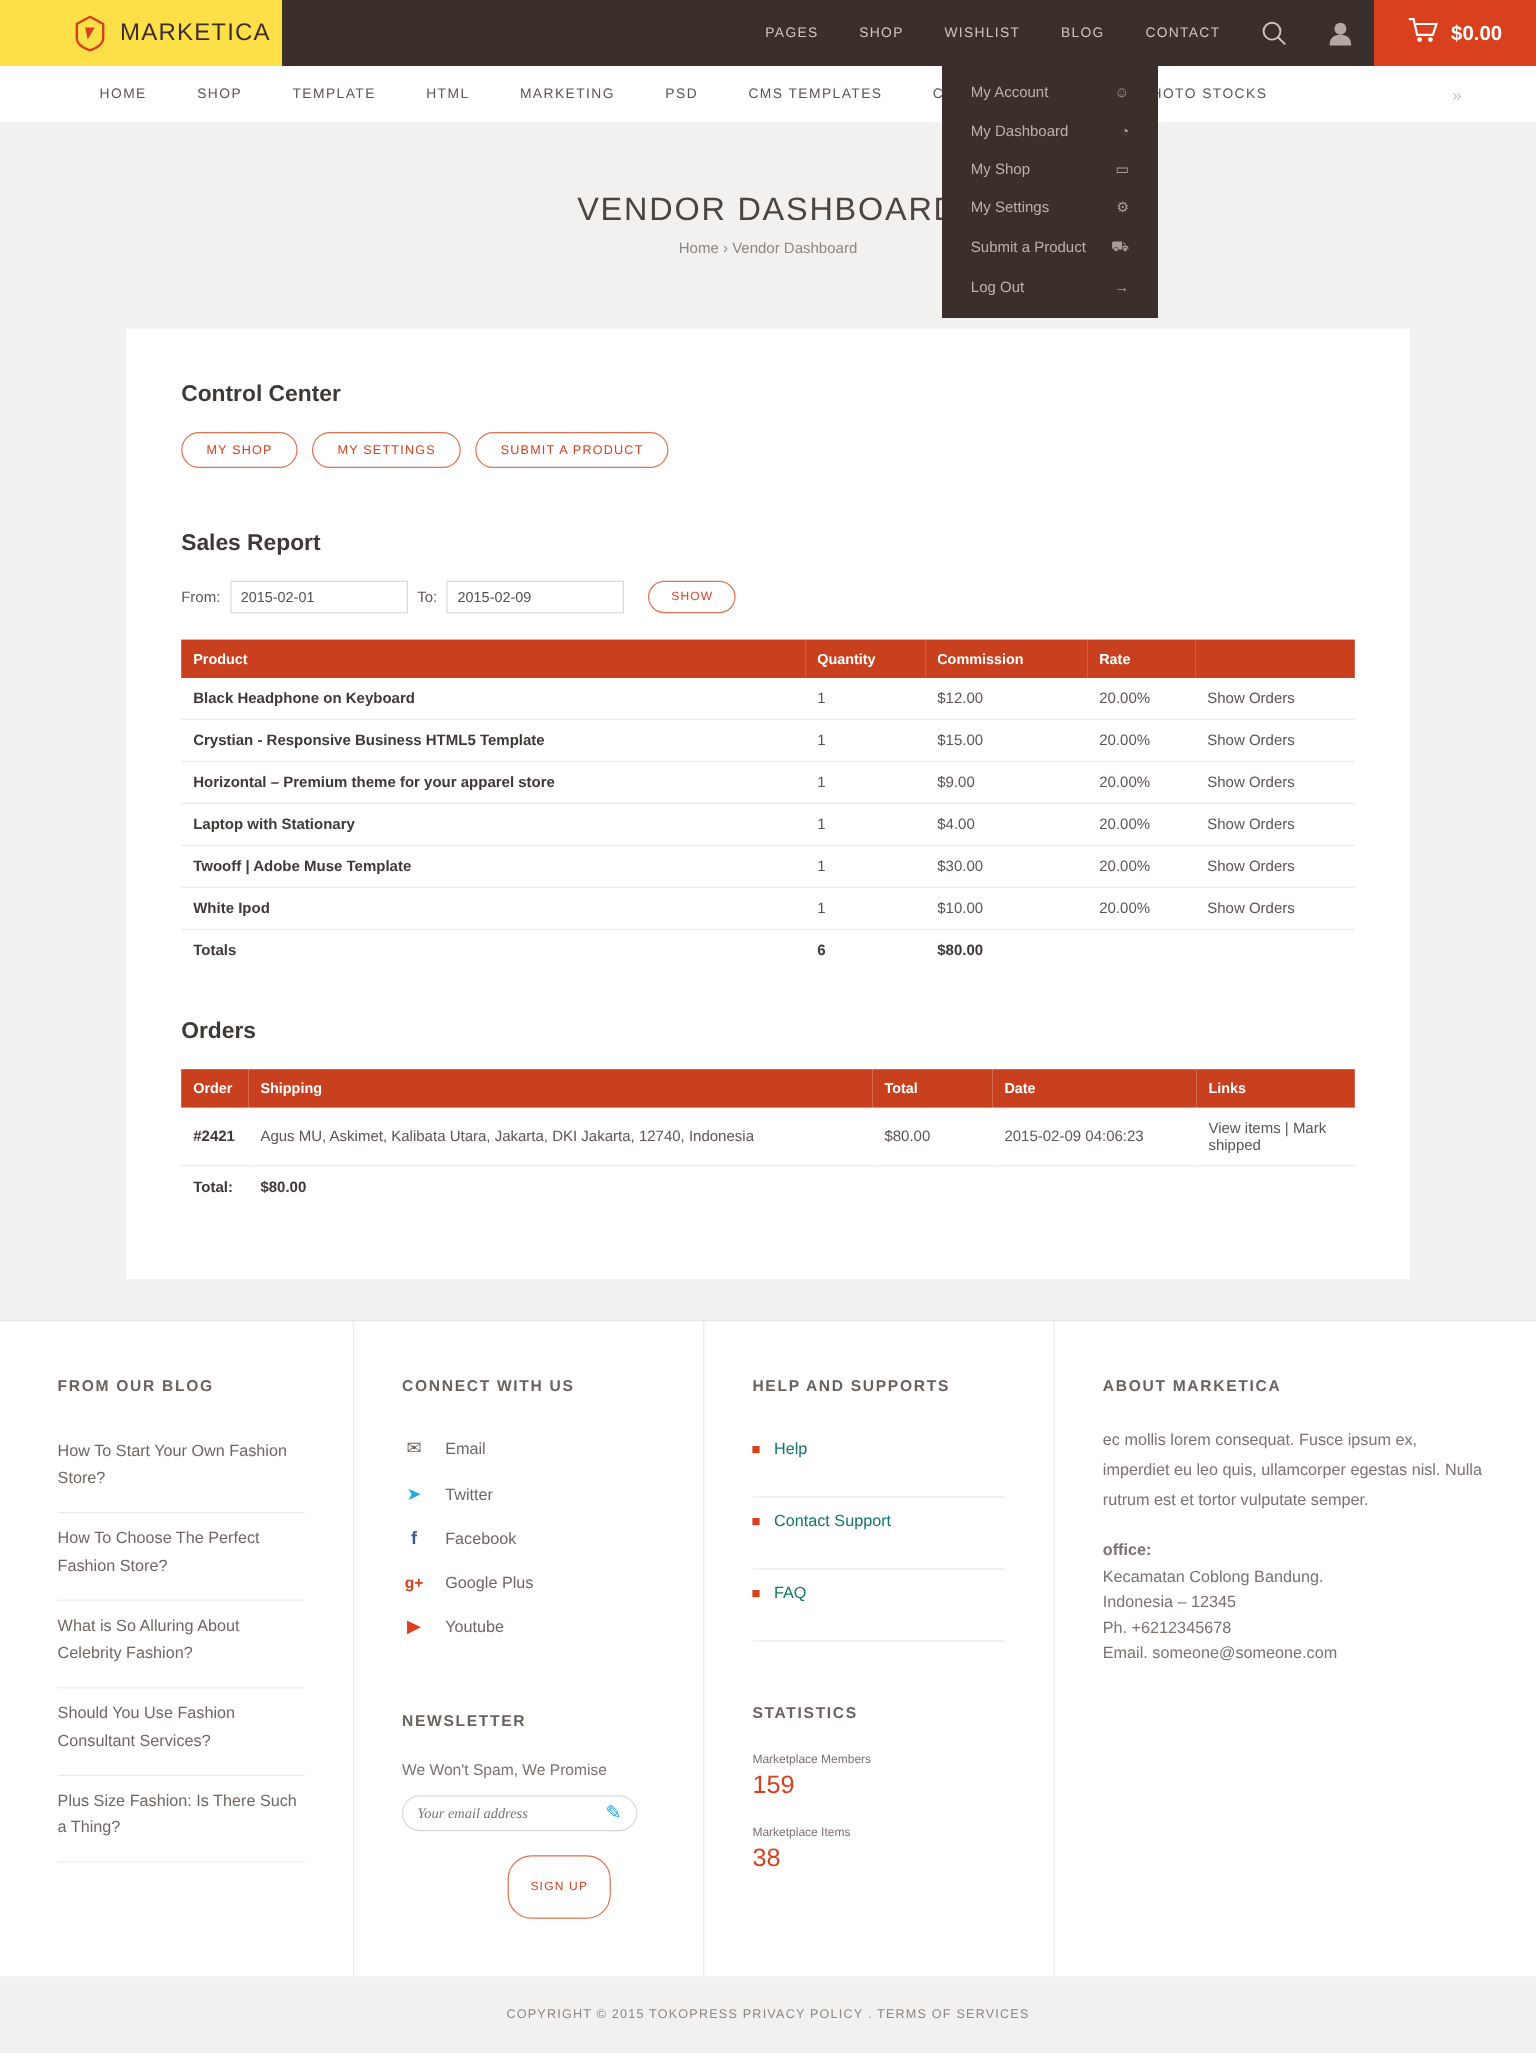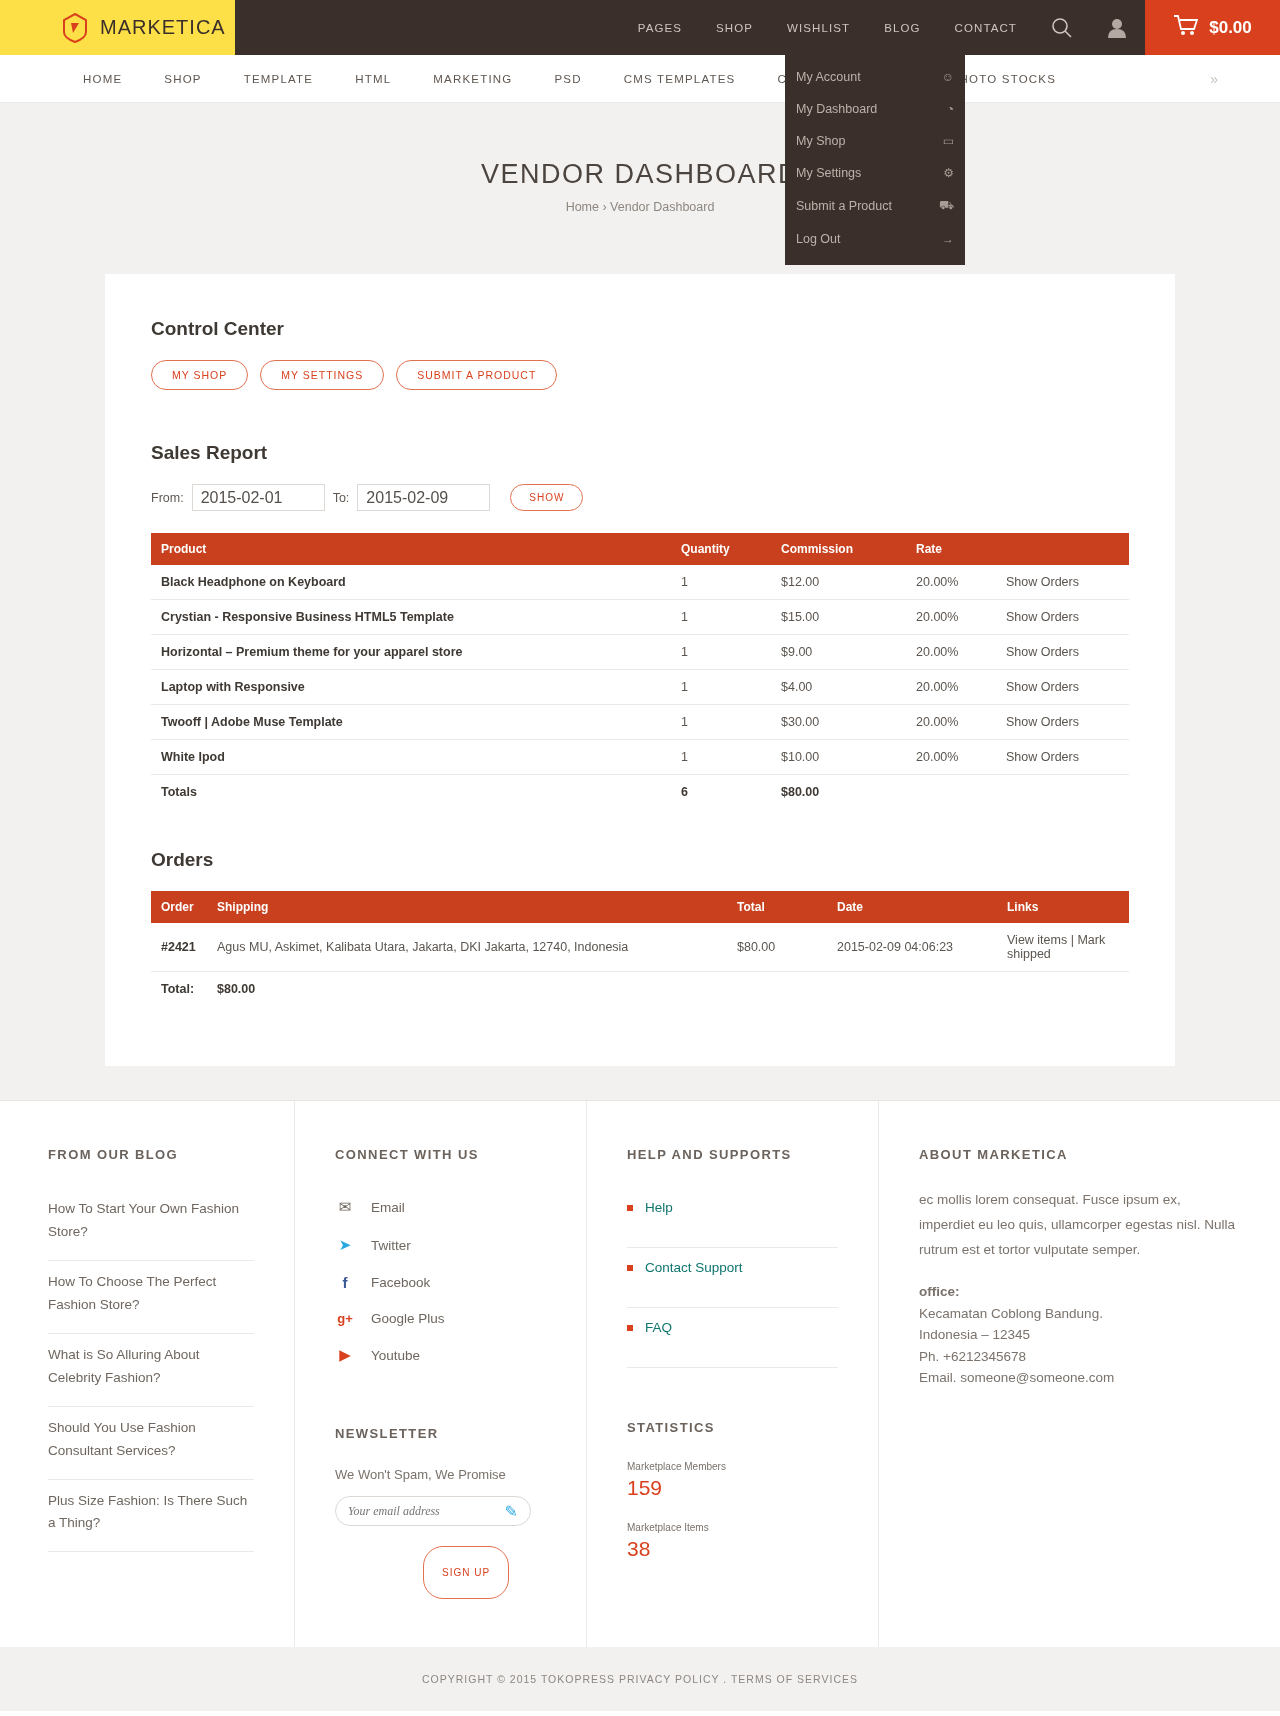--- a/index.html
+++ b/index.html
@@ -98,21 +98,21 @@
     left: 785px;
     width: 180px;
     background: #3a2f2a;
     z-index: 40;
     padding: 6px 0 10px;
   }
   .dropdown .item {
     display: flex;
     align-items: center;
     justify-content: space-between;
-    padding: 9px 11px;
+    padding: 9px 24px;
     color: #bdb2ab;
     font-size: 12.5px;
   }
   .dropdown .item .di { font-size: 12px; color: #a89d96; }
 
   
   .page-head {
     background: #f3f1ef;
     text-align: center;
     padding: 56px 0 60px;
@@ -157,25 +157,25 @@
   }
   .filterrow {
     display: flex;
     align-items: center;
     gap: 8px;
     margin-bottom: 22px;
     font-size: 12.5px;
     color: #5f5852;
   }
   .filterrow input[type=text] {
-    width: 133px;
+    width: 148px;
     height: 27px;
     border: 1px solid #ddd8d4;
     padding: 0 8px;
-    font-size: 16px;
+    font-size: 12px;
     color: #55504b;
     font-family: "Liberation Sans", sans-serif;
   }
   .show-btn {
     margin-left: 12px;
     border: 1px solid #e2714f;
     color: #d9411e;
     background: #fff;
     border-radius: 20px;
     font-size: 10px;
@@ -429,21 +429,21 @@
         <td>Show Orders</td>
       </tr>
       <tr>
         <td class="prod">Horizontal – Premium theme for your apparel store</td>
         <td>1</td>
         <td>$9.00</td>
         <td>20.00%</td>
         <td>Show Orders</td>
       </tr>
       <tr>
-        <td class="prod">Laptop with Responsive</td>
+        <td class="prod">Laptop with Stationary</td>
         <td>1</td>
         <td>$4.00</td>
         <td>20.00%</td>
         <td>Show Orders</td>
       </tr>
       <tr>
         <td class="prod">Twooff | Adobe Muse Template</td>
         <td>1</td>
         <td>$30.00</td>
         <td>20.00%</td>

